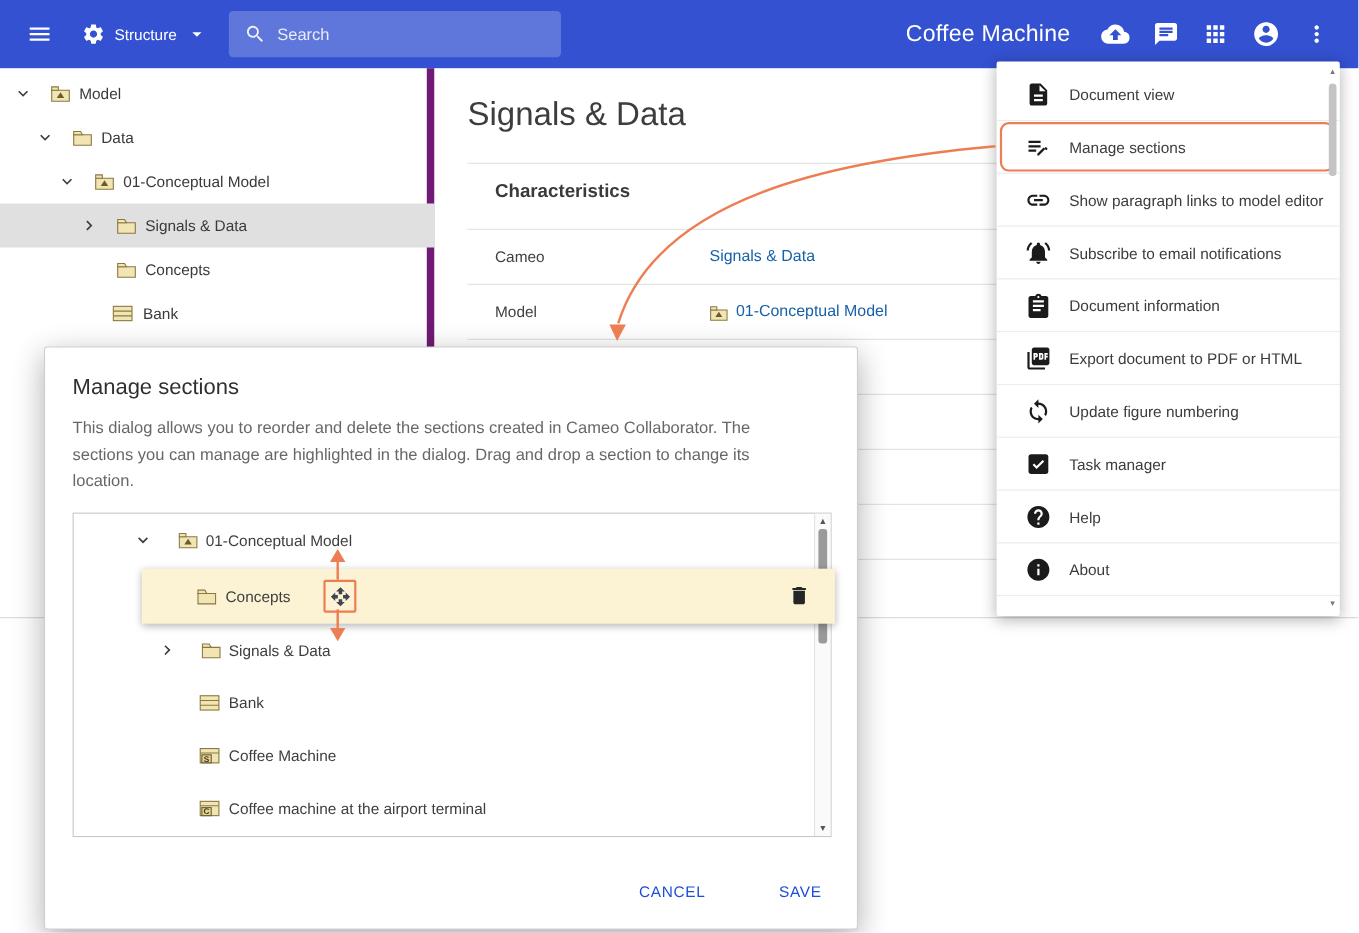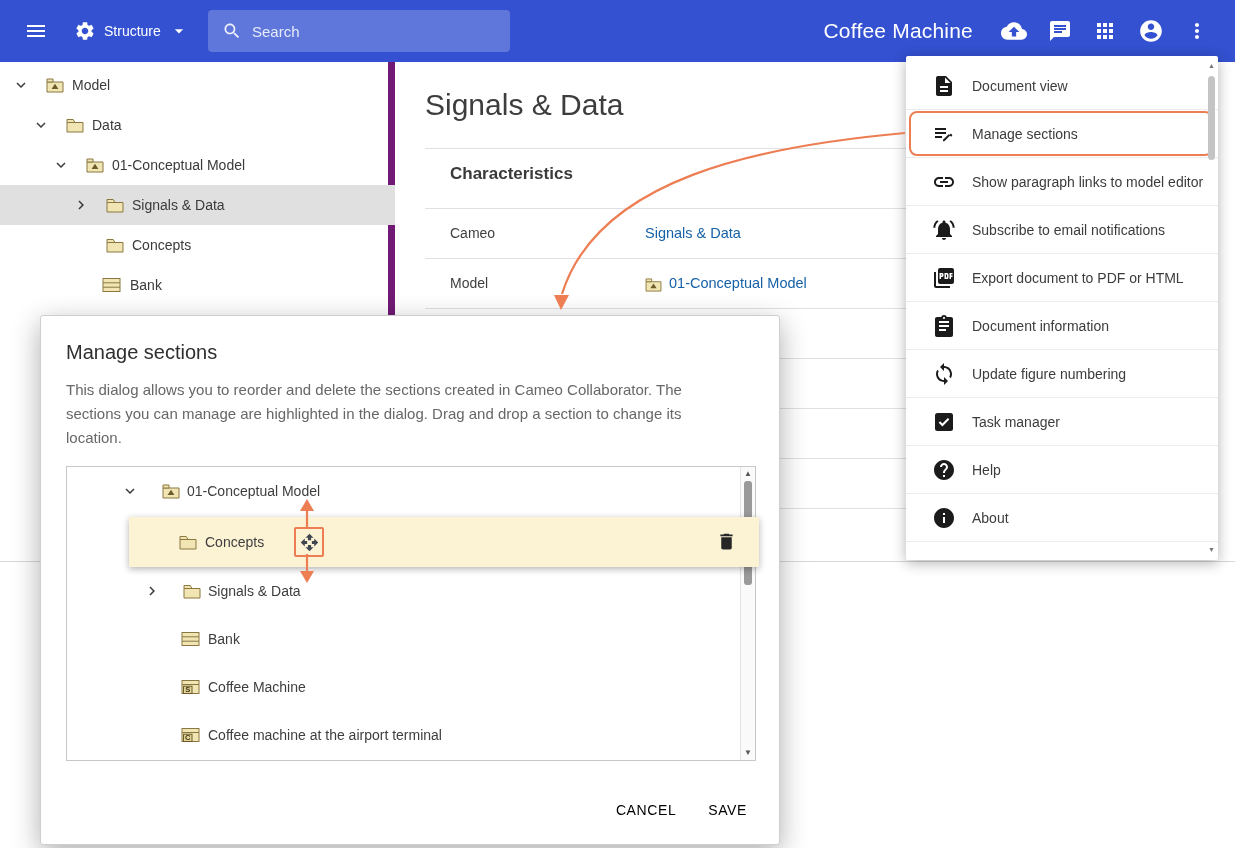--- a/index.html
+++ b/index.html
@@ -92,23 +92,23 @@
     background: #9a9a9a; border-radius: 3px; cursor: pointer; }
   .drag-row { position: absolute; left: 62px; top: 50px; width: 630px; height: 50px;
     background: #fcf2d4; box-shadow: 0 2px 7px rgba(0,0,0,0.3); z-index: 5;
     display: flex; align-items: center; cursor: grab; }
   .move-box { position: absolute; left: 165px; top: 10px; width: 30px; height: 30px;
     border: 2px solid #ed7d52; border-radius: 2px; display: flex; align-items: center;
     justify-content: center; cursor: move; background: rgba(252,242,212,0.6); }
   .trash-btn { position: absolute; right: 22px; top: 14px; background: none; border: none;
     cursor: pointer; display: flex; }
   .dlg-actions { position: absolute; right: 32px; bottom: 26px; display: flex; gap: 32px; }
-  .dlg-btn { background: none; border: none; color: #000000; font-size: 14px;
+  .dlg-btn { background: none; border: none; color: #1d4ed8; font-size: 14px;
     font-weight: 500; letter-spacing: 0.6px; cursor: pointer;
-    font-family: "Liberation Sans", sans-serif; }
+    font-family: "Liberation Sans", sans-serif; margin-left: 35px; }
 
   
   .overlay { position: absolute; left: 0; top: 0; width: 1235px; height: 848px;
     z-index: 60; pointer-events: none; }
 </style>
 </head>
 <body>
 
 <div class="screen">
 
@@ -308,32 +308,32 @@
       <span class="mi-ic">
           <svg width="24" height="24" viewBox="0 0 24 24" fill="#1b1b1b">
             <path d="M6.58 3.58 5.15 2.15C2.76 3.97 1.3 6.73 1.3 9.83h2c0-2.57 1.24-4.84 3.28-6.25zM20.7 9.83h2c0-3.1-1.46-5.86-3.85-7.68l-1.42 1.43c2.03 1.41 3.27 3.68 3.27 6.25zM12 22c1.1 0 2-.9 2-2h-4c0 1.1.9 2 2 2zm6-6v-5c0-3.07-1.64-5.64-4.5-6.32V4c0-.83-.67-1.5-1.5-1.5s-1.5.67-1.5 1.5v.68C7.63 5.36 6 7.92 6 11v5l-2 2v1h16v-1l-2-2z"></path>
           </svg>
         </span>
       <span class="mi-label">Subscribe to email notifications</span>
     </div>
     <div class="menu-item">
       <span class="mi-ic">
           <svg width="24" height="24" viewBox="0 0 24 24" fill="#1b1b1b">
+            <path d="M19 3h-4.18C14.4 1.84 13.3 1 12 1c-1.3 0-2.4.84-2.82 2H5c-1.1 0-2 .9-2 2v16c0 1.1.9 2 2 2h14c1.1 0 2-.9 2-2V5c0-1.1-.9-2-2-2zm-7 0c.55 0 1 .45 1 1s-.45 1-1 1-1-.45-1-1 .45-1 1-1zm2 14H7v-2h7v2zm3-4H7v-2h10v2zm0-4H7V7h10v2z"></path>
+          </svg>
+        </span>
+      <span class="mi-label">Document information</span>
+    </div>
+    <div class="menu-item">
+      <span class="mi-ic">
+          <svg width="24" height="24" viewBox="0 0 24 24" fill="#1b1b1b">
             <path d="M20 2H8c-1.1 0-2 .9-2 2v12c0 1.1.9 2 2 2h12c1.1 0 2-.9 2-2V4c0-1.1-.9-2-2-2zm-8.5 7.5c0 .83-.67 1.5-1.5 1.5H9v2H7.5V7H10c.83 0 1.5.67 1.5 1.5v1zm5 2c0 .83-.67 1.5-1.5 1.5h-2.5V7H15c.83 0 1.5.67 1.5 1.5v3zm4-3H19v1h1.5V11H19v2h-1.5V7h3v1.5zM9 9.5h1v-1H9v1zM4 6H2v14c0 1.1.9 2 2 2h14v-2H4V6zm10 5.5h1v-3h-1v3z"></path>
           </svg>
         </span>
       <span class="mi-label">Export document to PDF or HTML</span>
-    </div>
-    <div class="menu-item">
-      <span class="mi-ic">
-          <svg width="24" height="24" viewBox="0 0 24 24" fill="#1b1b1b">
-            <path d="M19 3h-4.18C14.4 1.84 13.3 1 12 1c-1.3 0-2.4.84-2.82 2H5c-1.1 0-2 .9-2 2v16c0 1.1.9 2 2 2h14c1.1 0 2-.9 2-2V5c0-1.1-.9-2-2-2zm-7 0c.55 0 1 .45 1 1s-.45 1-1 1-1-.45-1-1 .45-1 1-1zm2 14H7v-2h7v2zm3-4H7v-2h10v2zm0-4H7V7h10v2z"></path>
-          </svg>
-        </span>
-      <span class="mi-label">Document information</span>
     </div>
     <div class="menu-item">
       <span class="mi-ic">
           <svg width="24" height="24" viewBox="0 0 24 24" fill="#1b1b1b">
             <path d="M12 4V1L8 5l4 4V6c3.31 0 6 2.69 6 6 0 1.01-.25 1.97-.7 2.8l1.46 1.46C19.54 15.03 20 13.57 20 12c0-4.42-3.58-8-8-8zm0 14c-3.31 0-6-2.69-6-6 0-1.01.25-1.97.7-2.8L5.24 7.74C4.46 8.97 4 10.43 4 12c0 4.42 3.58 8 8 8v3l4-4-4-4v3z"></path>
           </svg>
         </span>
       <span class="mi-label">Update figure numbering</span>
     </div>
     <div class="menu-item">

